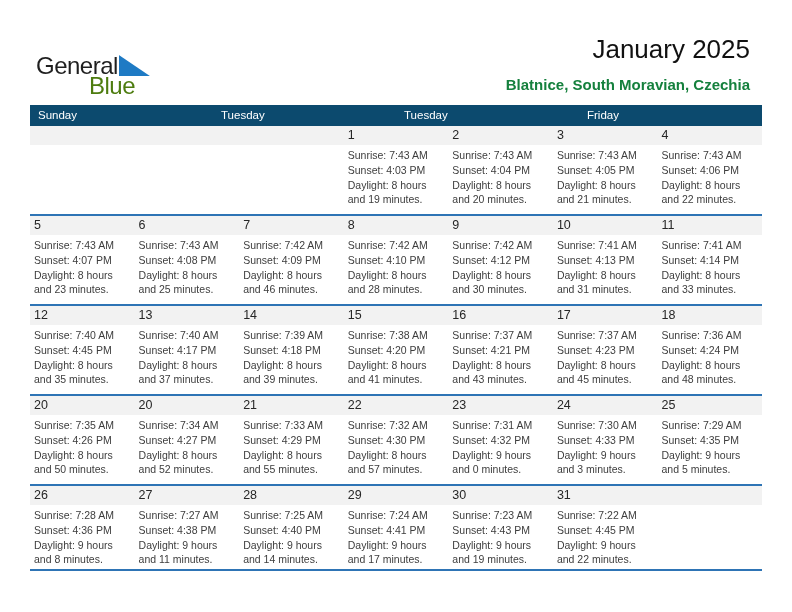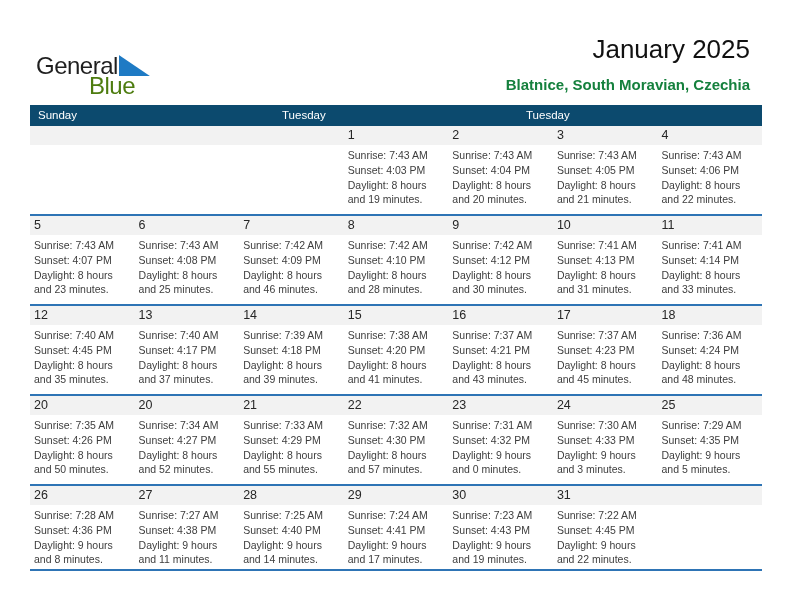--- a/index.html
+++ b/index.html
@@ -50,20 +50,21 @@
   <div class="titles">
     <div class="title">January 2025</div>
     <div class="subtitle">Blatnice, South Moravian, Czechia</div>
   </div>
 
   <div class="calendar">
     <div class="cal-header">
       <div class="hcell">Sunday</div>
       <div class="hcell">Tuesday</div>
       <div class="hcell">Tuesday</div>
+      <div class="hcell">Friday</div>
     </div>
     <div id="weeks">
         <div class="week">
           <div class="cell">
             <div class="daynum"></div>
           </div>
           <div class="cell">
             <div class="daynum"></div>
           </div>
           <div class="cell">

